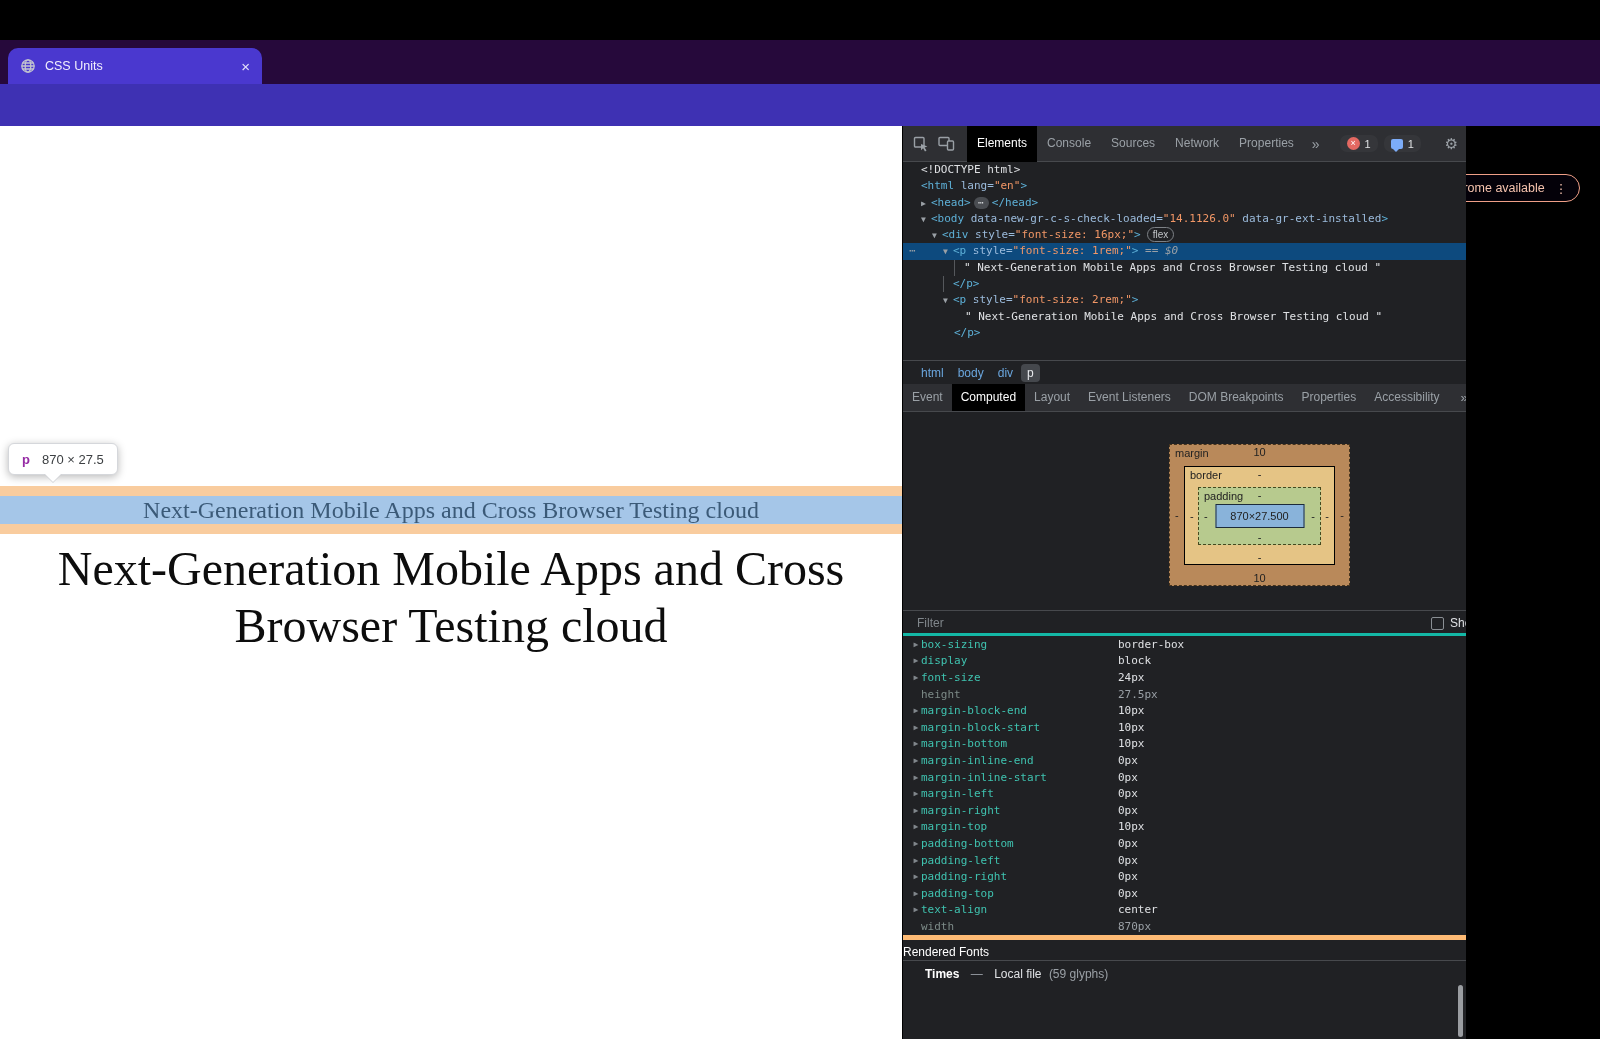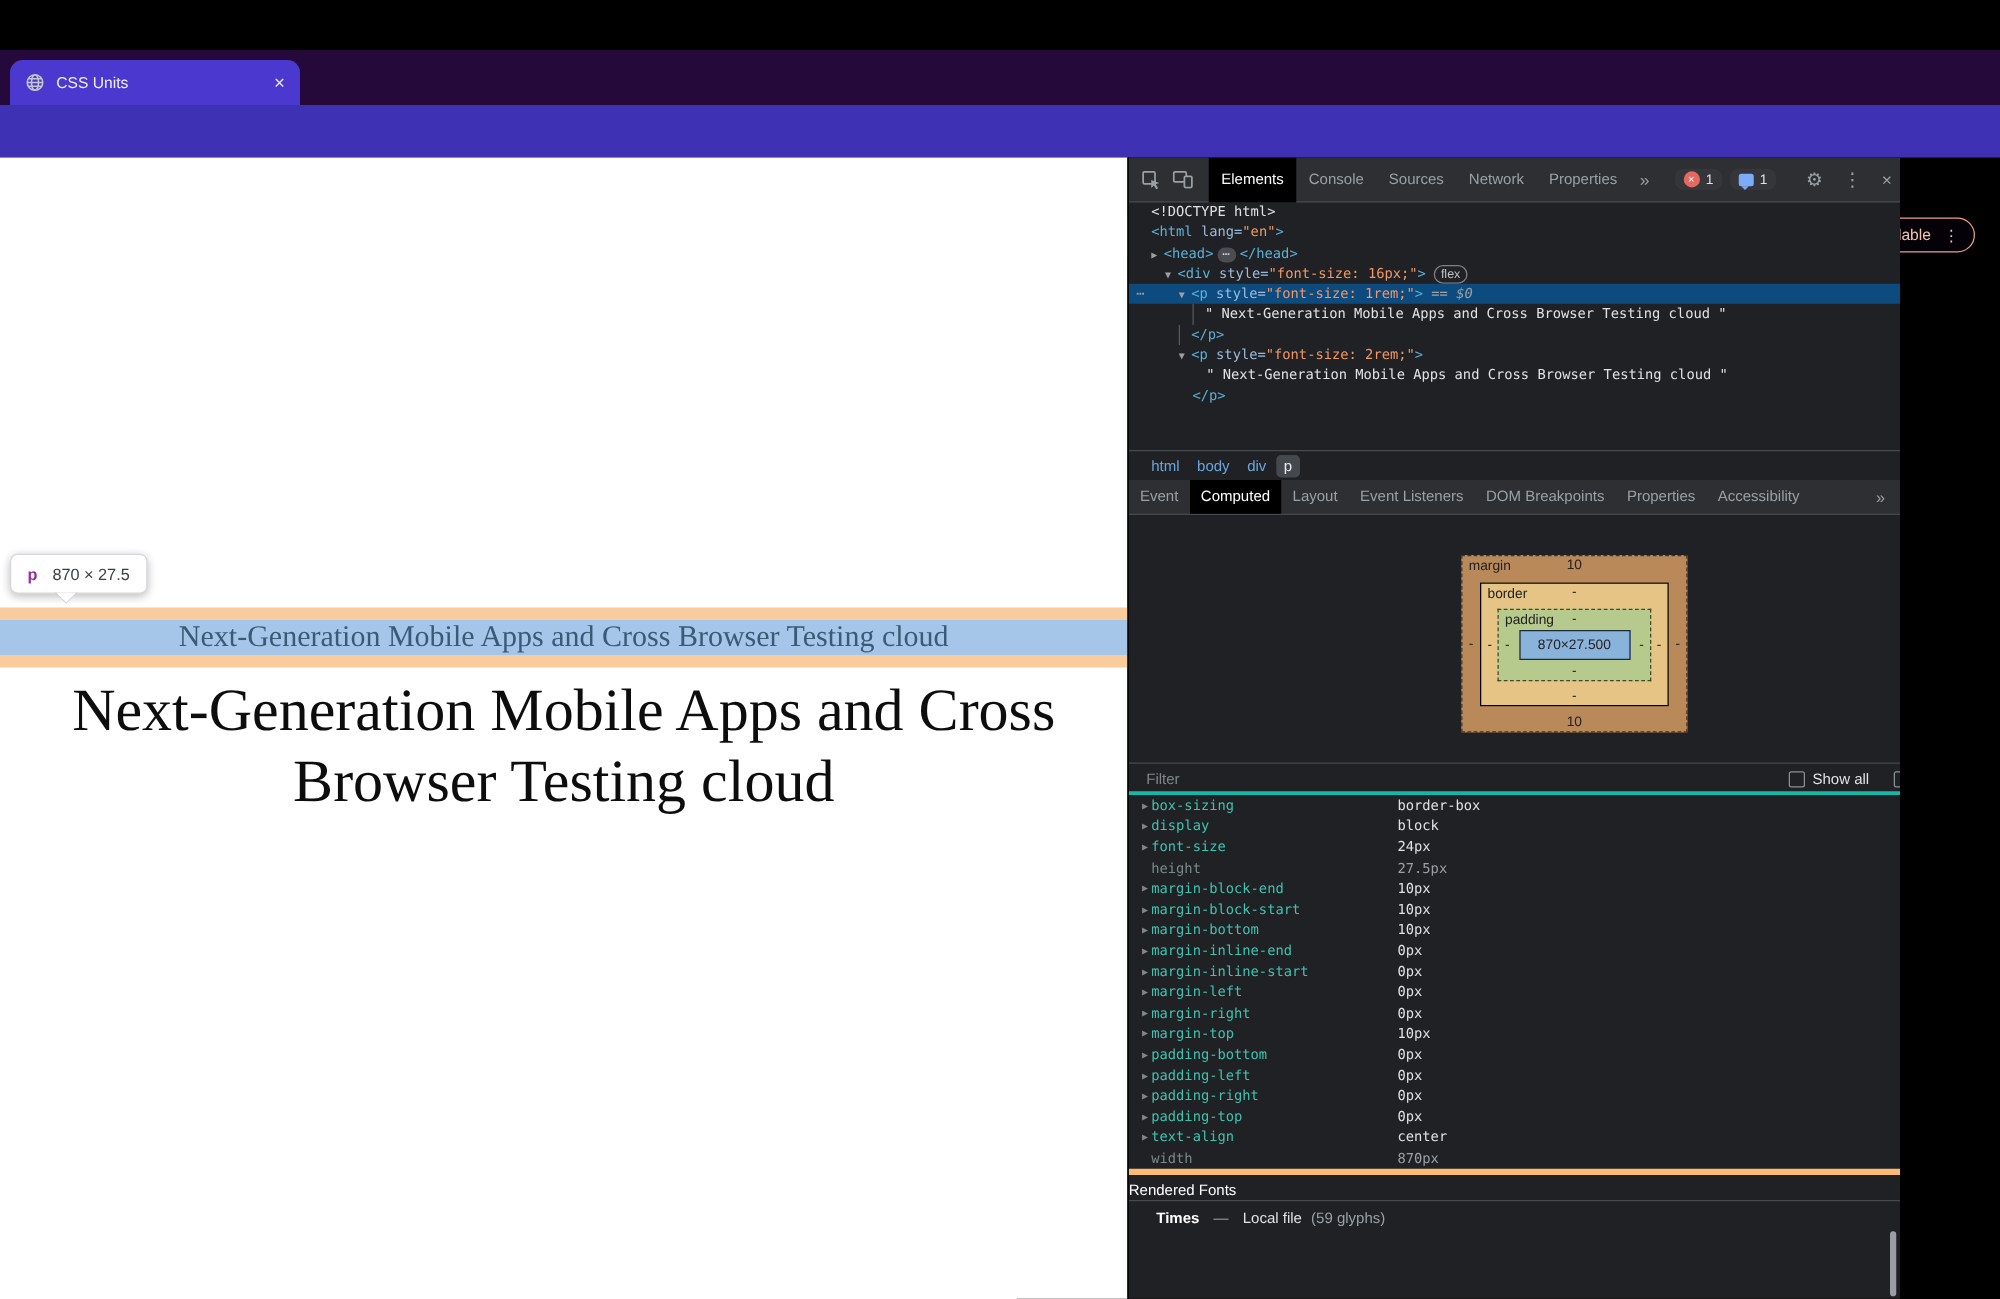--- a/index.html
+++ b/index.html
@@ -2,21 +2,21 @@
 <html><head>
 <meta charset="utf-8">
 <style>
   html,body{margin:0;padding:0;}
   body{width:1600px;height:1039px;position:relative;background:#000;overflow:hidden;
        font-family:"Liberation Sans","DejaVu Sans",sans-serif;}
 
   
   .titlebar{position:absolute;top:0;left:0;width:1600px;height:40px;background:#000;}
   .tabstrip{position:absolute;top:40px;left:0;width:1600px;height:44px;background:#26093b;}
-  .tab{position:absolute;left:8px;top:8px;width:232px;height:36px;background:#4a38cf;
+  .tab{position:absolute;left:8px;top:8px;width:254px;height:36px;background:#4a38cf;
        border-radius:10px 10px 0 0;display:flex;align-items:center;padding:0 12px;box-sizing:border-box;}
   .tab-title{color:#f1eefd;font-size:12.5px;margin-left:9px;flex:1;}
   .tab-close{color:#e6e2fa;font-size:15px;line-height:15px;cursor:default;}
   .newtab{position:absolute;left:272px;top:52px;width:28px;height:28px;color:#ddd8f5;
           font-size:21px;line-height:26px;text-align:center;}
   .tabsearch{position:absolute;left:1538px;top:56px;}
 
   .toolbar{position:absolute;top:84px;left:0;width:1600px;height:42px;background:#3e31b3;}
   .navic{position:absolute;top:92px;width:24px;height:24px;color:#eceafd;font-size:19px;
          line-height:24px;text-align:center;}
@@ -50,21 +50,21 @@
   .hl-orange1{position:absolute;left:0;top:360px;width:902px;height:10px;background:#f9cc9e;}
   .hl-blue{position:absolute;left:0;top:370px;width:902px;height:28px;background:#a5c6e8;
            text-align:center;line-height:28px;font-family:"Liberation Serif","DejaVu Serif",serif;
            font-size:24px;color:#3b5a78;}
   .hl-orange2{position:absolute;left:0;top:398px;width:902px;height:10px;background:#f9cc9e;}
   .p2wrap{position:absolute;left:0;top:414px;width:902px;}
   .p2{max-width:850px;margin:0 auto;text-align:center;font-family:"Liberation Serif","DejaVu Serif",serif;
       font-size:48px;line-height:57px;color:#0d0d0d;}
 
   
-  .dt{position:absolute;left:902px;top:0;width:618px;height:913px;background:#202124;
+  .dt{position:absolute;left:902px;top:0;width:564px;height:913px;background:#202124;
       border-left:1px solid #000;box-sizing:border-box;font-size:12px;color:#dfe1e4;overflow:hidden;}
   .dt-toolbar{position:absolute;top:0;left:0;right:0;height:36px;background:#2e2f33;
               border-bottom:1px solid #47494d;display:flex;align-items:center;box-sizing:border-box;}
   .dt-divider{width:1px;height:16px;background:#54565a;margin:0 6px;}
   .dt-tabs{display:flex;height:36px;}
   .dt-tab{padding:0 10px;line-height:35px;color:#9aa0a6;font-size:12px;white-space:nowrap;}
   .dt-tab.active{background:#000;color:#fff;}
   .dt-more{color:#9aa0a6;font-size:14px;padding:0 8px;}
   .chips{display:flex;gap:6px;margin-left:12px;}
   .chip{display:flex;align-items:center;gap:5px;background:#35363a;border-radius:7px;
@@ -275,20 +275,21 @@
       <span class="dt-divider" style="margin-left:10px;"></span>
       <span class="dt-gear">⚙</span>
       <span class="dt-dots">⋮</span>
       <span class="dt-close">×</span>
     </div>
 
     <div class="dom-tree" id="dom-tree">
         <div class="dom-line" style="padding-left: 18px;"><span class="tok-plain">&lt;!DOCTYPE html&gt;</span></div>
         <div class="dom-line" style="padding-left: 18px;"><span class="tok-tag">&lt;html</span><span class="tok-attr"> lang=</span><span class="tok-val">"en"</span><span class="tok-tag">&gt;</span></div>
         <div class="dom-line" style="padding-left: 18px;"><span class="twister">▶</span><span class="tok-tag">&lt;head&gt;</span><span class="ellipsis-pill">⋯</span><span class="tok-tag">&lt;/head&gt;</span></div>
+        <div class="dom-line" style="padding-left: 18px;"><span class="twister">▼</span><span class="tok-tag">&lt;body</span><span class="tok-attr"> data-new-gr-c-s-check-loaded=</span><span class="tok-val">"14.1126.0"</span><span class="tok-attr"> data-gr-ext-installed</span><span class="tok-tag">&gt;</span></div>
         <div class="dom-line" style="padding-left: 29px;"><span class="twister">▼</span><span class="tok-tag">&lt;div</span><span class="tok-attr"> style=</span><span class="tok-val">"font-size: 16px;"</span><span class="tok-tag">&gt;</span><span class="flex-badge">flex</span></div>
         <div class="dom-line selected" style="padding-left: 40px;"><span class="gutter">⋯</span><span class="twister">▼</span><span class="tok-tag">&lt;p</span><span class="tok-attr"> style=</span><span class="tok-val">"font-size: 1rem;"</span><span class="tok-tag">&gt;</span><span class="tok-meta"> == $0</span></div>
         <div class="dom-line" style="padding-left: 51px;"><span class="guide"></span><span class="tok-plain">" Next-Generation Mobile Apps and Cross Browser Testing cloud "</span></div>
         <div class="dom-line" style="padding-left: 40px;"><span class="guide"></span><span class="tok-tag">&lt;/p&gt;</span></div>
         <div class="dom-line" style="padding-left: 40px;"><span class="twister">▼</span><span class="tok-tag">&lt;p</span><span class="tok-attr"> style=</span><span class="tok-val">"font-size: 2rem;"</span><span class="tok-tag">&gt;</span></div>
         <div class="dom-line" style="padding-left: 62px;"><span class="tok-plain">" Next-Generation Mobile Apps and Cross Browser Testing cloud "</span></div>
         <div class="dom-line" style="padding-left: 51px;"><span class="tok-tag">&lt;/p&gt;</span></div>
       </div>
 
     <div class="breadcrumbs" id="breadcrumbs">

